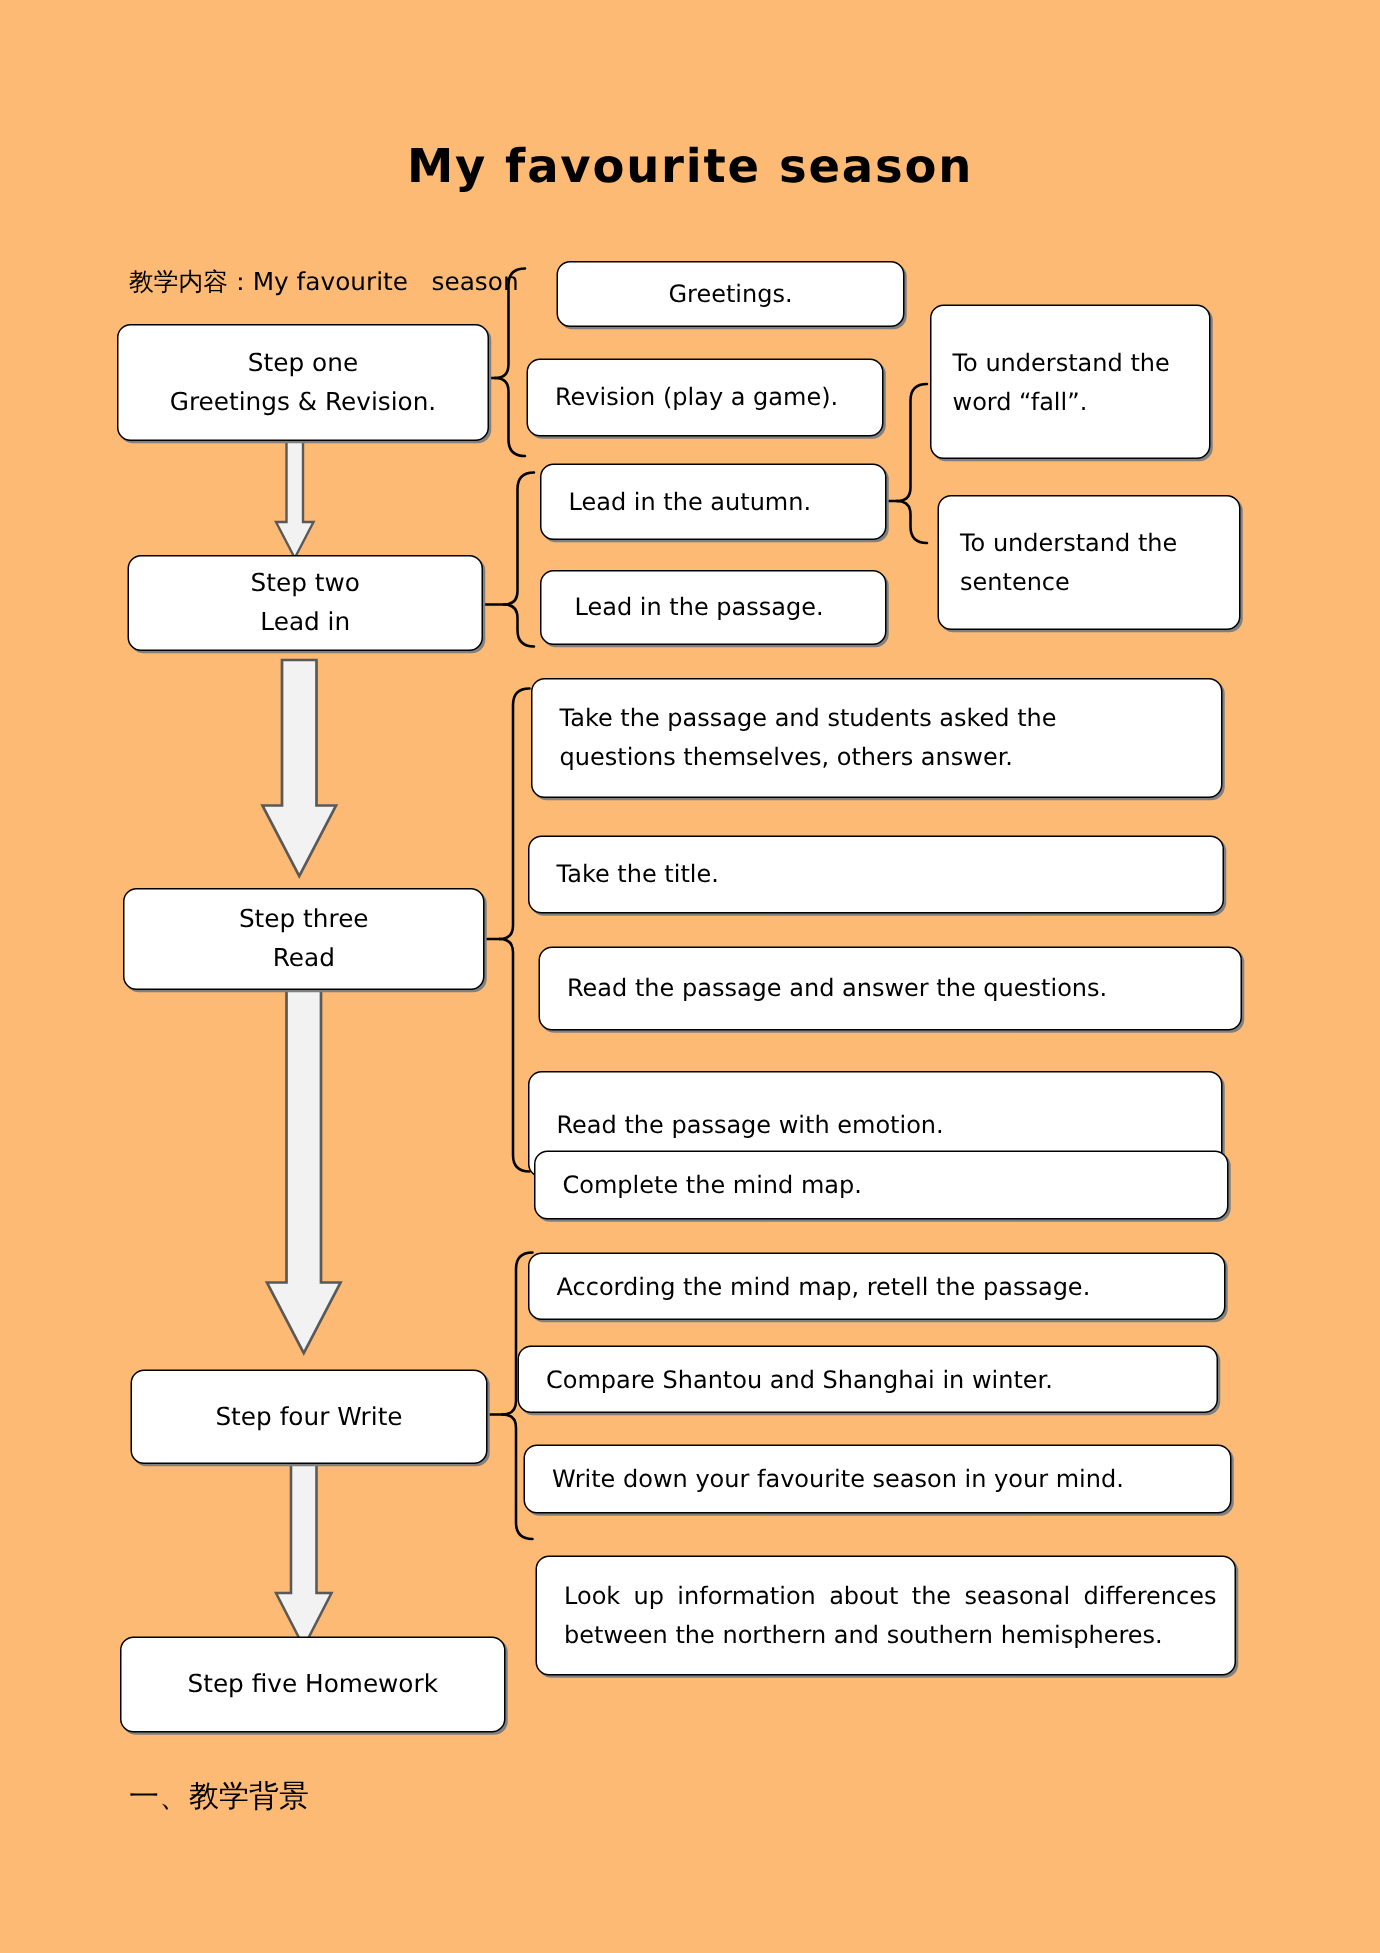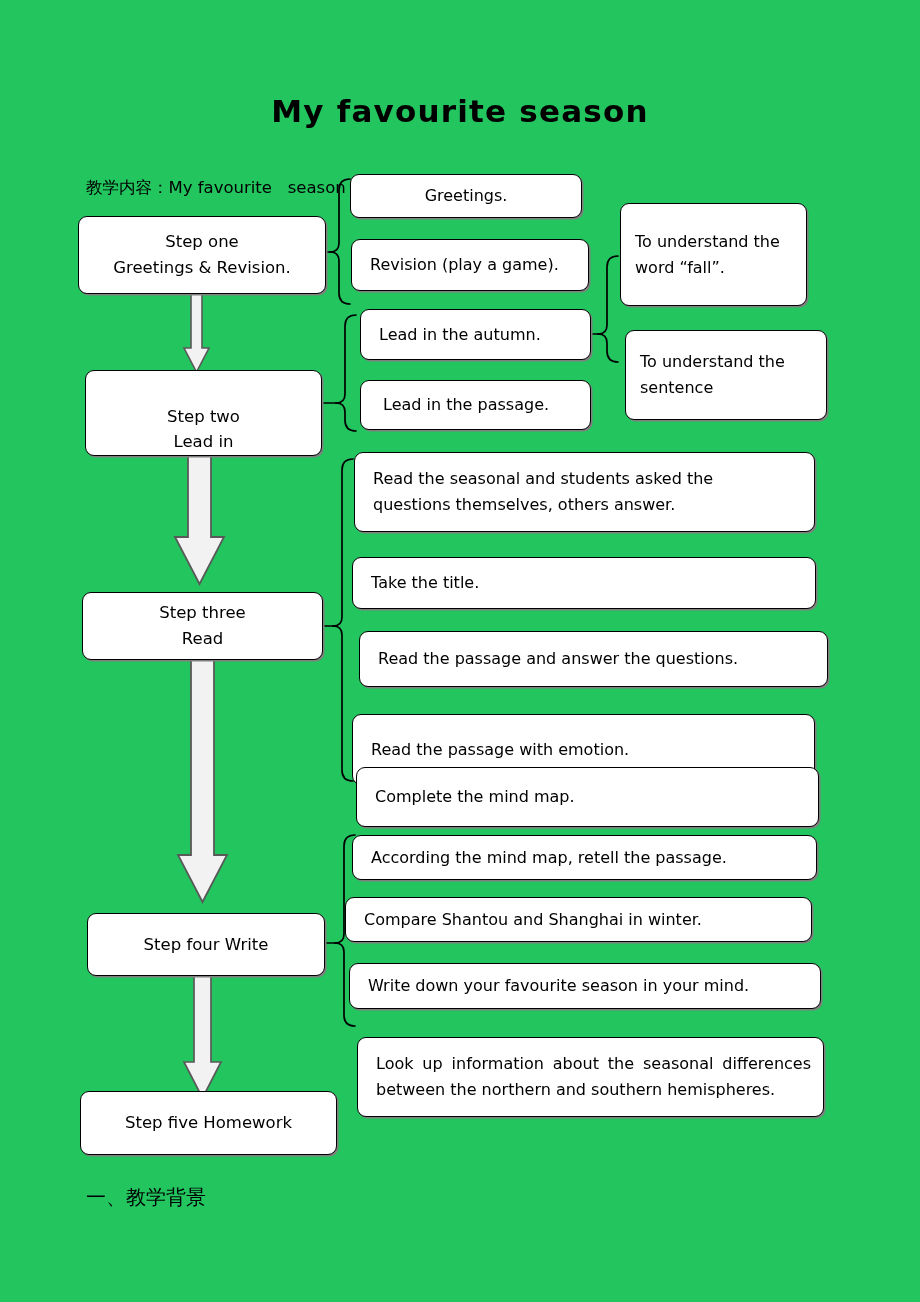--- a/index.html
+++ b/index.html
@@ -7,21 +7,21 @@
     padding: 0;
     background: #ffffff;
   }
   body {
     font-family: "DejaVu Sans", sans-serif;
   }
   #page {
     position: relative;
     width: 920px;
     height: 1302px;
-    background: #22c55e;
+    background: #fdba74;
     overflow: hidden;
   }
   .abs { position: absolute; }
 
   
   #doc-title {
     left: 0; top: 94px;
     width: 920px;
     text-align: center;
     font-family: "DejaVu Sans", sans-serif;
@@ -146,39 +146,39 @@
 
   <div class="abs cn-line" id="teach-flow">教学流程：</div>
 
   <div class="abs cn-line" id="section-one">一、教学背景</div>
 
   <div class="abs node step shadowed" style="left:78px; top:216px; width:248px; height:78px;">
     <span class="txt">Step one
 Greetings   &amp; Revision.</span>
   </div>
 
-  <div class="abs node step shadowed" style="left:85px; top:370px; width:237px; height:86px;align-items:flex-end;">
+  <div class="abs node step shadowed" style="left:85px; top:370px; width:237px; height:64px;">
     <span class="txt">Step two
 Lead in</span>
   </div>
 
   <div class="abs node step shadowed" style="left:82px; top:592px; width:241px; height:68px;">
     <span class="txt">Step three
 Read</span>
   </div>
 
   <div class="abs node step shadowed" style="left:87px; top:913px; width:238px; height:63px;">
     <span class="txt">Step four    Write</span>
   </div>
 
   <div class="abs node step shadowed" style="left:80px; top:1091px; width:257px; height:64px;">
     <span class="txt">Step five    Homework</span>
   </div>
 
-  <div class="abs node detail center shadowed" style="left:350px; top:174px; width:232px; height:44px;">
+  <div class="abs node detail center shadowed" style="left:371px; top:174px; width:232px; height:44px;">
     <span class="txt">Greetings.</span>
   </div>
 
   <div class="abs node detail pad-l-18 shadowed" style="left:351px; top:239px; width:238px; height:52px;">
     <span class="txt">Revision (play a game).</span>
   </div>
 
   <div class="abs node detail pad-l-18 shadowed" style="left:360px; top:309px; width:231px; height:51px;">
     <span class="txt">Lead in the autumn.</span>
   </div>
@@ -191,37 +191,37 @@
     <span class="txt">To understand the
 word   “fall”.</span>
   </div>
 
   <div class="abs node detail pad-l-14 shadowed" style="left:625px; top:330px; width:202px; height:90px;">
     <span class="txt">To understand the
 sentence</span>
   </div>
 
   <div class="abs node detail pad-l-18 shadowed" style="left:354px; top:452px; width:461px; height:80px;">
-    <span class="txt">Read the seasonal and students asked the
+    <span class="txt">Take the passage and students asked the
 questions themselves, others answer.</span>
   </div>
 
   <div class="abs node detail pad-l-18 shadowed" style="left:352px; top:557px; width:464px; height:52px;">
     <span class="txt">Take the title.</span>
   </div>
 
   <div class="abs node detail pad-l-18 shadowed" style="left:359px; top:631px; width:469px; height:56px;">
     <span class="txt">Read the passage and answer the questions.</span>
   </div>
 
   <div class="abs node detail pad-l-18 shadowed" style="left:352px; top:714px; width:463px; height:71px;">
     <span class="txt">Read the passage with emotion.</span>
   </div>
 
-  <div class="abs node detail pad-l-18 shadowed" style="left:356px; top:767px; width:463px; height:60px;">
+  <div class="abs node detail pad-l-18 shadowed" style="left:356px; top:767px; width:463px; height:46px;">
     <span class="txt">Complete the mind map.</span>
   </div>
 
   <div class="abs node detail pad-l-18 shadowed" style="left:352px; top:835px; width:465px; height:45px;">
     <span class="txt">According the mind map, retell the passage.</span>
   </div>
 
   <div class="abs node detail pad-l-18 shadowed" style="left:345px; top:897px; width:467px; height:45px;">
     <span class="txt">Compare Shantou and Shanghai in winter.</span>
   </div>

